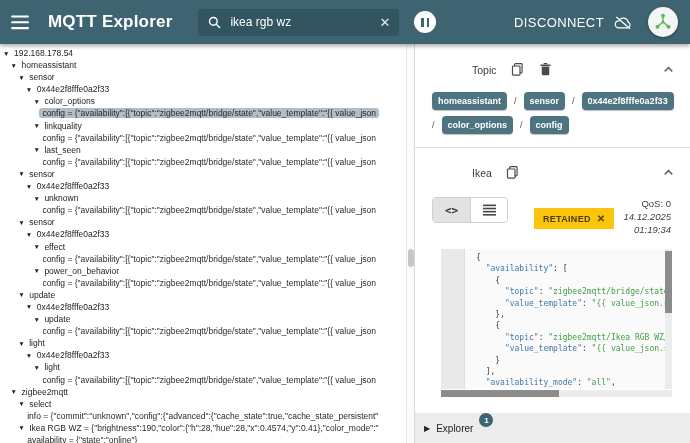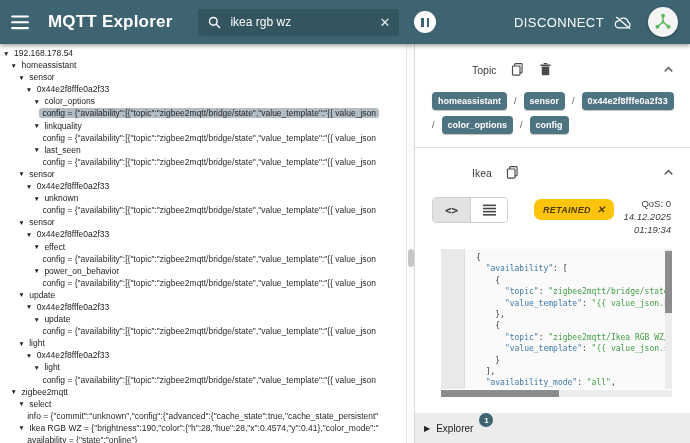--- a/index.html
+++ b/index.html
@@ -52,23 +52,23 @@
     border-radius:4px; cursor:pointer; box-shadow:0 1px 1px rgba(0,0,0,.25); }
   .sep { color:#555; font-size:9px; }
   .divider { border:0; border-top:1px solid #e2e2e2; }
   .value-sec { padding:17px 14px 0 17px; }
   .controls { display:flex; align-items:flex-start; margin:17px 5px 0 0; }
   .toggle { display:flex; border:1px solid #cfcfcf; border-radius:4px; overflow:hidden; height:26px; }
   .tbtn { width:37px; display:flex; align-items:center; justify-content:center; background:#fff; cursor:pointer; }
   .tbtn.active { background:#e2e2e2; }
   .tbtn + .tbtn { border-left:1px solid #cfcfcf; }
   .code-glyph { font-family:"DejaVu Sans Mono",monospace; font-size:11px; font-weight:bold; color:#333; }
-  .retained { margin-left:26px; margin-top:2px; background:#fcc40d; color:#4d3c00; font-size:9px;
-    font-weight:bold; letter-spacing:.3px; padding:5px 9px; border-radius:7px; display:flex;
-    align-items:center; gap:6px; cursor:pointer;font-style:italic; }
+  .retained { margin-left:26px; margin-top:11px; background:#fcc40d; color:#4d3c00; font-size:9px;
+    font-weight:bold; letter-spacing:.3px; padding:5px 9px; border-radius:0; display:flex;
+    align-items:center; gap:6px; cursor:pointer; }
   .retained .rx { font-size:10px; cursor:pointer; }
   .qos { margin-left:auto; text-align:right; font-size:9.5px; color:#3d3d3d; line-height:13px; }
   .qos .dt { font-style:italic; }
 
   .codebox { margin:13px 4px 0 9px; height:140px; position:relative; background:#fafafa; overflow:hidden; }
   .gutter { position:absolute; left:0; top:0; bottom:0; width:24px; background:#e9e9e9; border-right:1px solid #dedede; }
   .code { position:absolute; left:25px; right:7px; top:0; bottom:0; overflow:hidden; padding:3px 0 0 10px; }
   .cline { font-family:"DejaVu Sans Mono",monospace; font-size:8px; line-height:11.4px; white-space:pre; }
   .tok-p { color:#383838; } .tok-k { color:#4078a8; } .tok-s { color:#43a047; }
   .vscroll { position:absolute; right:0; top:0; bottom:0; width:7px; background:#ececec; cursor:pointer; }

